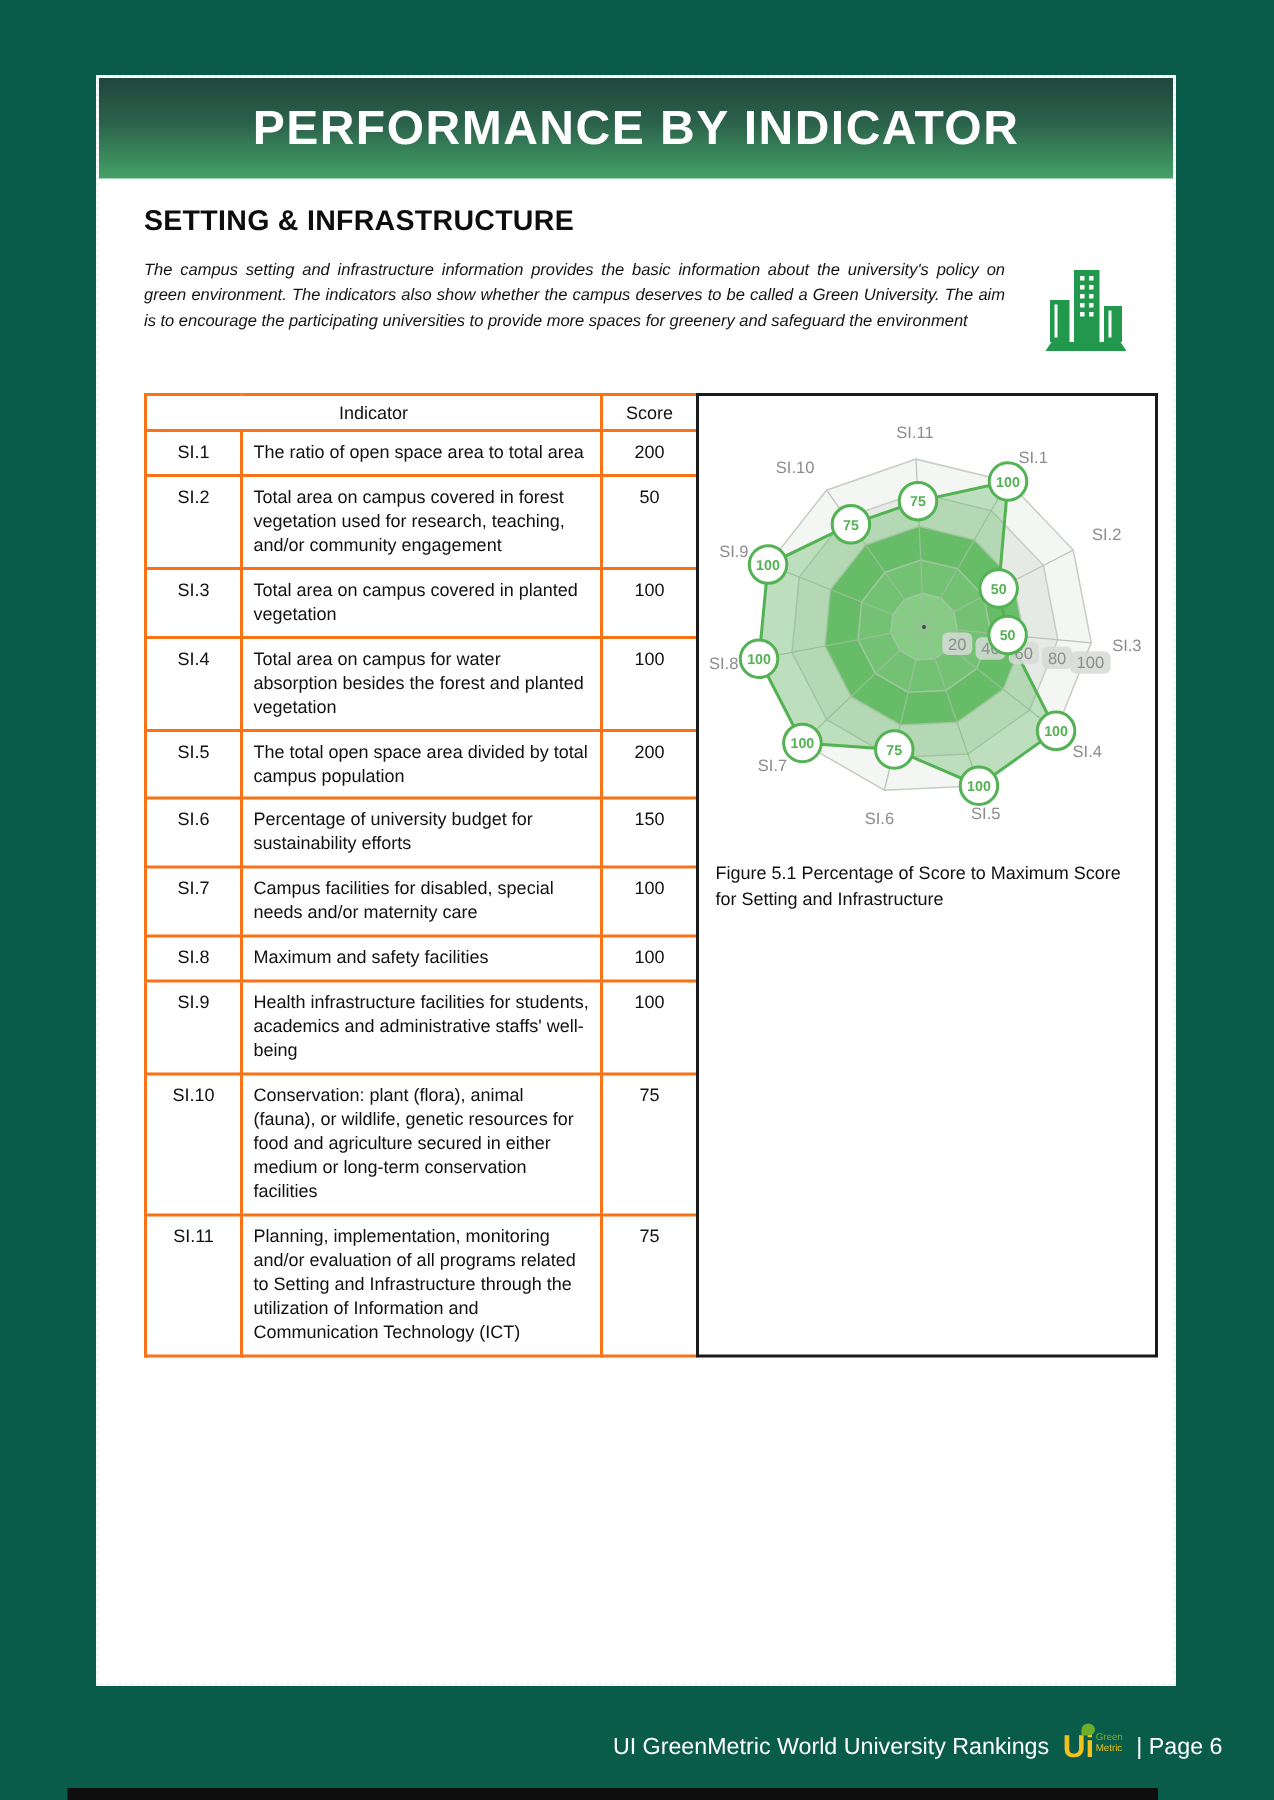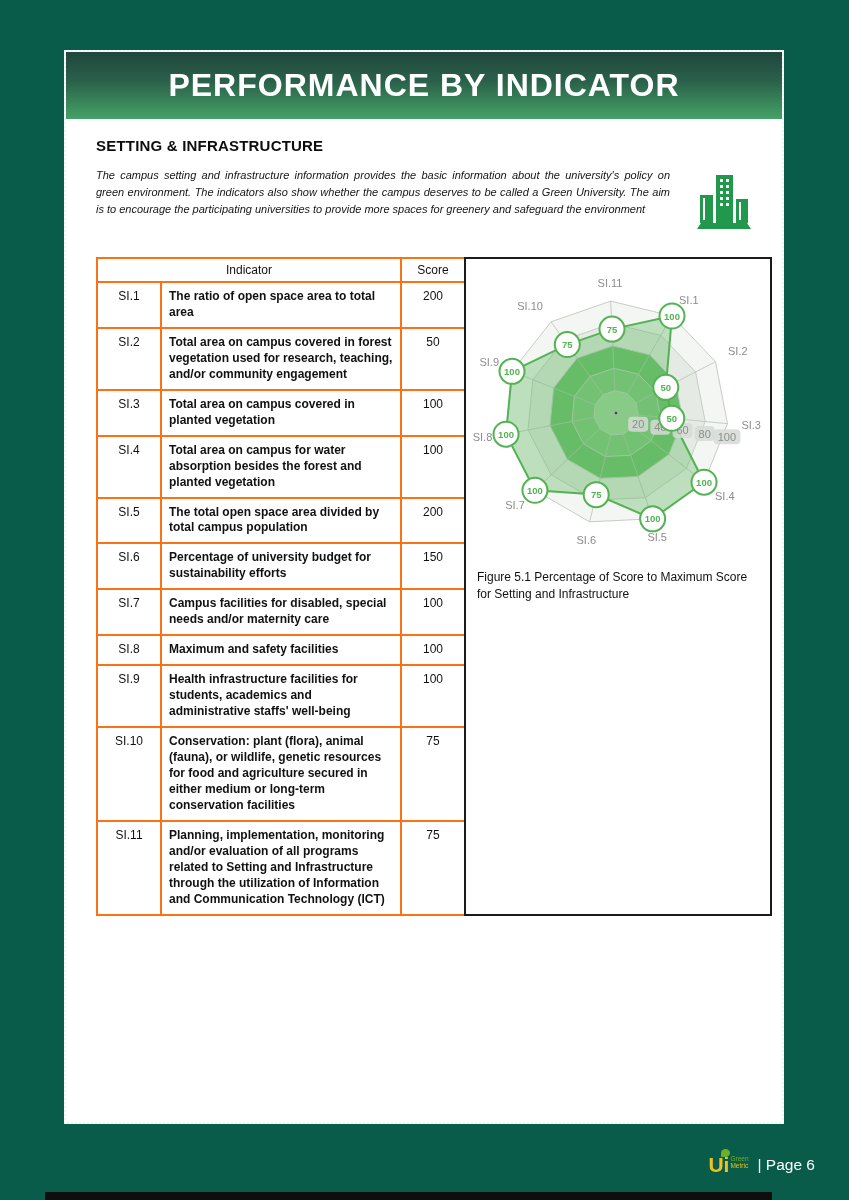--- a/index.html
+++ b/index.html
@@ -19,41 +19,41 @@
   }
   .banner {
     height:67px;
     background:linear-gradient(180deg,#20463c 0%, #2b624b 45%, #44a266 100%);
     display:flex; align-items:center; justify-content:center;
   }
   .banner-title {
     color:#ffffff; font-size:32px; font-weight:bold; letter-spacing:1px;
   }
   .content { padding:18px 30px 0 30px; }
-  .section-title { font-size:15px; font-weight:bold; color:#0d0d0d; letter-spacing:0.2px; }
+  .section-title { font-size:19px; font-weight:bold; color:#0d0d0d; letter-spacing:0.2px; }
   .intro-row { display:flex; align-items:flex-start; margin-top:13px; }
   .intro-text {
     width:596px; font-size:11px; line-height:1.55;
     text-align:justify; color:#141414;font-style:italic;
   }
   .building-icon { margin-left:26px; margin-top:6px; flex:0 0 auto; }
   .main-row { display:flex; align-items:stretch; margin-top:26px; }
   table.indicator-table {
     width:368px; border-collapse:collapse; font-size:12px;
     table-layout:fixed;
   }
   .indicator-table th, .indicator-table td {
     border:2px solid #f97316; vertical-align:top;
   }
   .indicator-table th { font-weight:normal; padding:4px 4px; text-align:center; font-size:12px; }
   .col-code  { width:64px; }
   .col-desc  { width:240px; }
   .col-score { width:64px; }
   td.cell-code  { text-align:center; padding:6px 2px; }
-  td.cell-desc  { padding:6px 7px; line-height:1.33;font-weight:bold; }
+  td.cell-desc  { padding:6px 7px; line-height:1.33; }
   td.cell-score { text-align:center; padding:6px 2px; }
   .chart-box {
     width:308px; margin-left:-2px;
     border:2px solid #1a1a1a;
     display:flex; flex-direction:column; align-items:center;
     background:#fff;
   }
   .radar-wrap { width:304px; height:288px; margin-top:4px; }
   .figure-caption {
     margin-top:18px; width:282px; text-align:left;
@@ -253,20 +253,21 @@
             <circle cx="146.0031190708056" cy="66.09514350862733" r="12.5" fill="#ffffff" stroke="#53b253" stroke-width="2"></circle>
             <text x="146.0031190708056" y="69.59514350862733" text-anchor="middle" fill="#53b253" font-size="9.5" font-weight="bold">75</text>
           </svg>
         <div class="figure-caption">Figure 5.1 Percentage of Score to Maximum Score for Setting and Infrastructure</div>
       </div>
     </div>
   </div>
 </div>
 
 <div class="page-footer">
+  <span>UI GreenMetric World University Rankings</span>
   <span class="footer-logo">
     <span class="logo-ui">Ui</span>
     <span class="logo-leaf"></span>
     <span class="logo-small">
       <span class="logo-green-txt">Green</span>
       <span class="logo-metric-txt">Metric</span>
     </span>
   </span>
   <span>| Page 6</span>
 </div>

